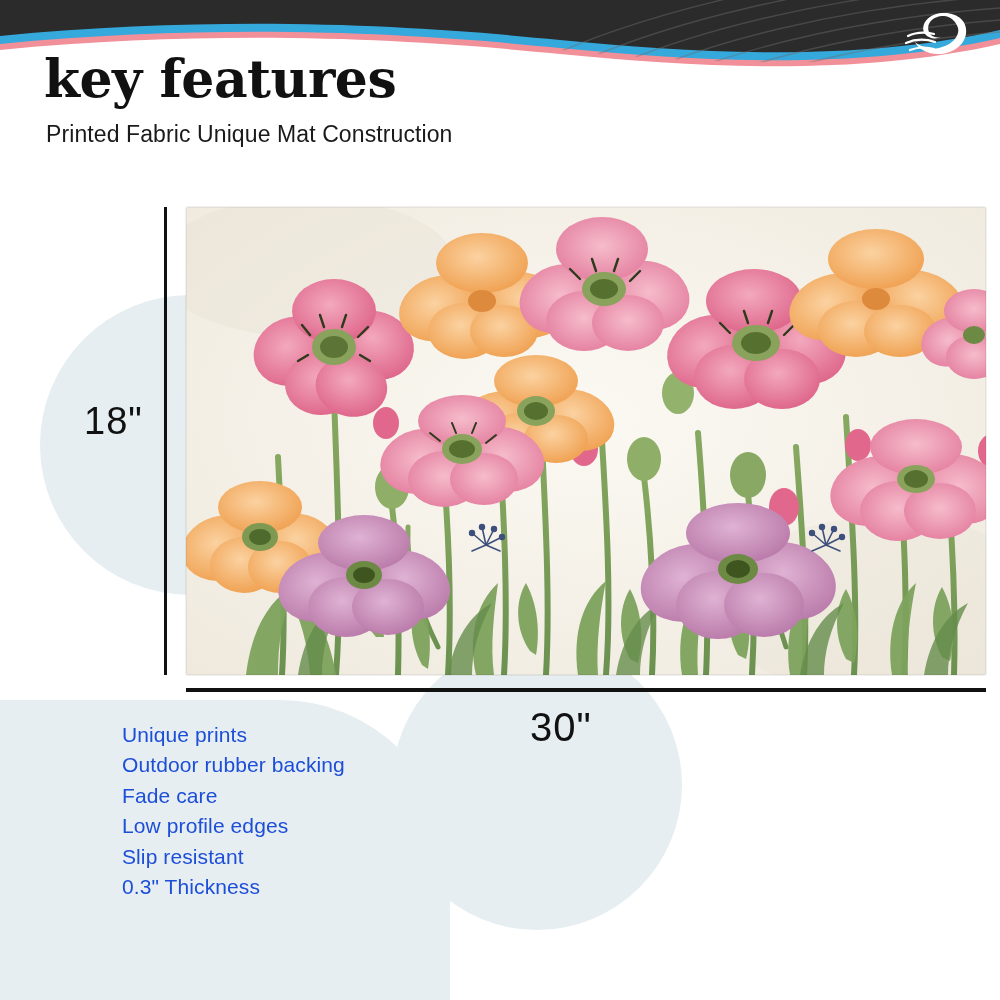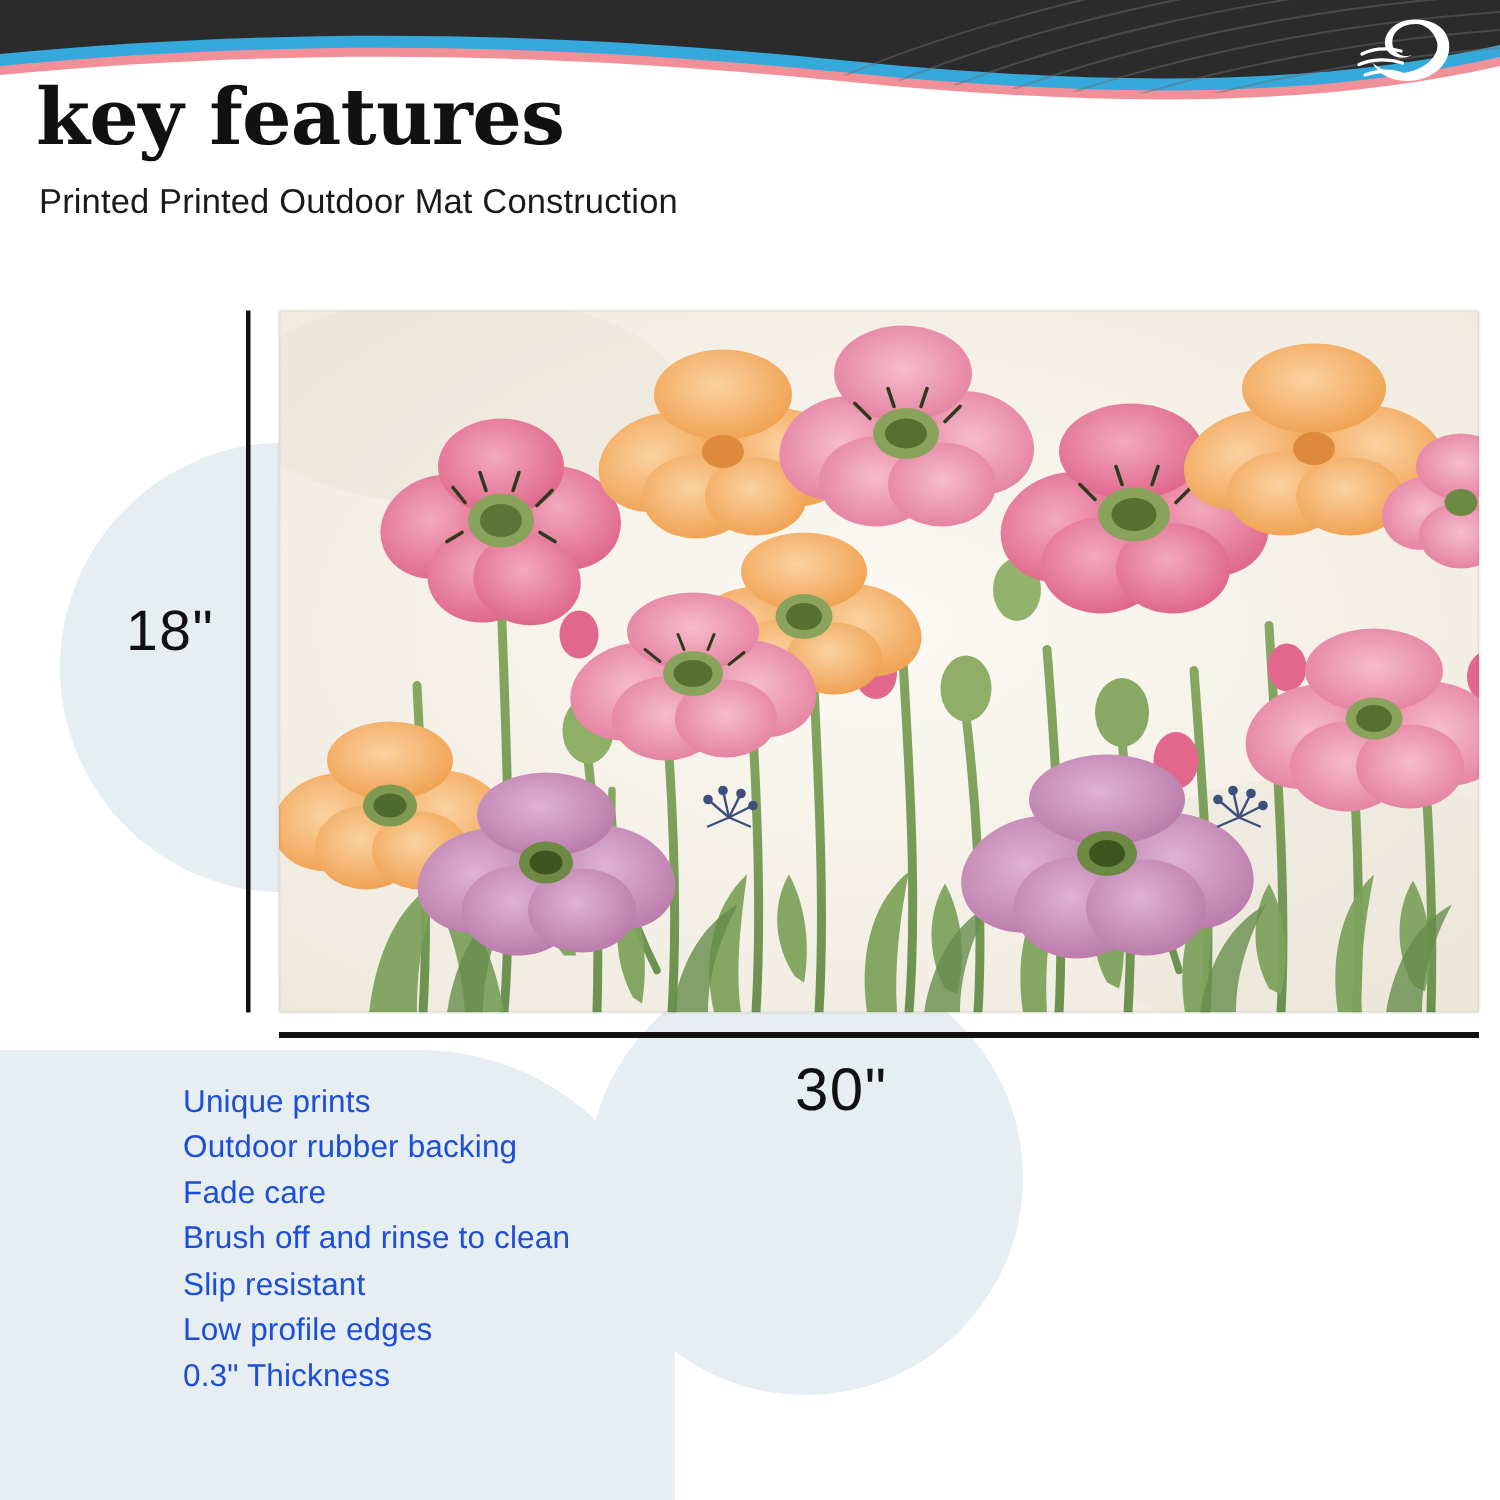--- a/index.html
+++ b/index.html
@@ -22,21 +22,21 @@
     width: 1000px;
     height: 72px;
     overflow: hidden;
   }
   .header-banner svg { display: block; }
 
   
   .title-block {
     position: absolute;
     top: 52px;
-    left: 24px;
+    left: 44px;
     width: 700px;
   }
   .main-title {
     font-family: "DejaVu Serif", serif;
     font-size: 52px;
     font-weight: 700;
     letter-spacing: -0.5px;
     color: #111111;
     line-height: 1.05;
     margin: 0;
@@ -196,21 +196,21 @@
     <g stroke="#ffffff" stroke-width="2.2" fill="none" stroke-linecap="round">
       <path d="M26,30 C34,26 44,26 52,28"></path>
       <path d="M24,37 C33,33 44,33 53,36"></path>
       <path d="M28,44 C36,41 45,41 52,43"></path>
     </g>
   </svg>
 </div>
 
 <div class="title-block">
   <h1 class="main-title">key features</h1>
-  <p class="sub-title">Printed Printed Outdoor Mat Construction</p>
+  <p class="sub-title">Printed Fabric Unique Mat Construction</p>
 </div>
 
 <div class="deco-circle circle-left"></div>
 <div class="deco-circle circle-bottom"></div>
 
 <div class="product-area">
   <div class="mat-image">
     <svg viewBox="0 0 800 468" preserveAspectRatio="none" xmlns="http://www.w3.org/2000/svg">
       <defs>
         <radialGradient id="paper" cx="50%" cy="45%" r="75%">
@@ -507,17 +507,16 @@
 <div class="dim-left-line"></div>
 <div class="dim-bottom-line"></div>
 <div class="dim-label dim-height">18"</div>
 <div class="dim-label dim-width">30"</div>
 
 <div class="features-panel"></div>
 <ul class="features-list">
   <li>Unique prints</li>
   <li>Outdoor rubber backing</li>
   <li>Fade care</li>
-  <li>Brush off and rinse to clean</li>
+  <li>Low profile edges</li>
   <li>Slip resistant</li>
-  <li>Low profile edges</li>
   <li>0.3" Thickness</li>
 </ul>
 
 </body></html>

